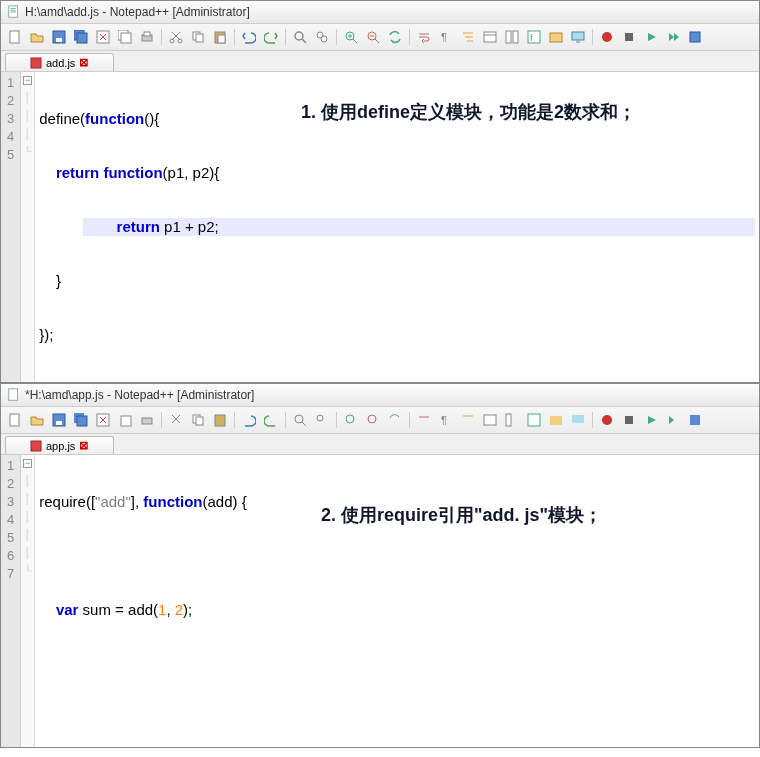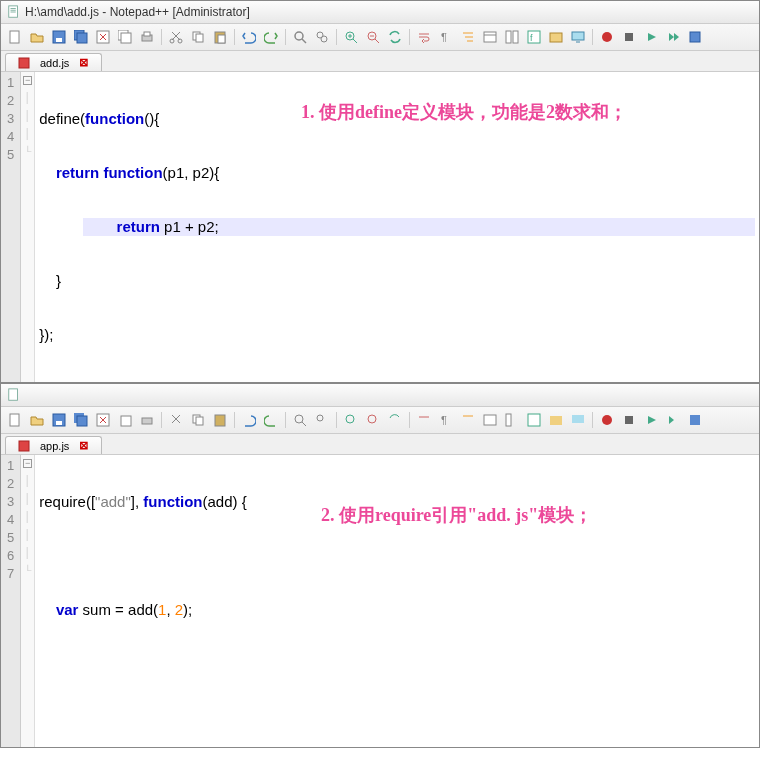--- a/index.html
+++ b/index.html
@@ -4,35 +4,35 @@
 <style>
 * { margin: 0; padding: 0; box-sizing: border-box; font-family: Tahoma, sans-serif; }
 body { background: #fff; width: 760px; font-size: 12px; }
 .window { border: 1px solid #888; background: #fff; }
 .titlebar { background: linear-gradient(#fdfdfd, #e8e8e8); padding: 4px 6px; display: flex; gap: 4px; color: #333; font-size: 12px; border-bottom: 1px solid #ccc; }
 .titlebar .icon { width: 14px; height: 14px; display: inline-block; }
 .toolbar { background: linear-gradient(#f8f8f8, #ececec); padding: 3px 4px; display: flex; gap: 2px; border-bottom: 1px solid #ccc; overflow: hidden; }
 .tb-btn { width: 20px; height: 20px; display: flex; align-items: center; justify-content: center; cursor: pointer; border-radius: 2px; }
 .tb-sep { width: 1px; background: #ccc; margin: 2px 2px; }
 .tabbar { background: #f0f0f0; padding: 2px 4px 0; border-bottom: 1px solid #ccc; display: flex; }
-.tab { background: linear-gradient(#fefefe, #eee); border: 1px solid #bbb; border-bottom: none; padding: 2px 12px; display: flex; align-items: center; gap: 10px; font-size: 11px; border-radius: 3px 3px 0 0; }
+.tab { background: linear-gradient(#fefefe, #eee); border: 1px solid #bbb; border-bottom: none; padding: 2px 24px; display: flex; align-items: center; gap: 4px; font-size: 11px; border-radius: 3px 3px 0 0; }
 .tab .dot { width: 12px; height: 12px; }
 .tab .close { color: #c00; font-weight: bold; cursor: pointer; }
 .editor { display: flex; background: #fff; position: relative; }
 .gutter { background: #e8e8e8; border-right: 1px solid #ccc; text-align: right; padding: 2px 6px; color: #888; font-family: Consolas, monospace; font-size: 13px; line-height: 18px; }
 .fold { width: 14px; background: #f8f8f8; border-right: 1px solid #ddd; font-family: monospace; font-size: 10px; color: #888; text-align: center; line-height: 18px; }
 .fold .box { border: 1px solid #999; width: 9px; height: 9px; margin: 4px auto; line-height: 7px; font-size: 9px; }
 .code { flex: 1; padding: 2px 4px; font-family: Consolas, monospace; font-size: 15px; line-height: 18px; white-space: pre; color: #000; }
 .line { height: 18px; position: relative; }
 .line.caret { background: #e8e8ff; margin-left: 44px; }
 .kw { color: #0000cc; font-weight: bold; }
 .fn { color: #000; }
 .str { color: #808080; }
 .num { color: #ff8000; }
-.annot { position: absolute; font-family: Liberation Serif, serif; font-size: 18px; color: #ec4899; font-weight: bold; z-index: 5; }
+.annot { position: absolute; font-family: Liberation Sans, sans-serif; font-size: 18px; color: #0f172a; font-weight: bold; z-index: 5; }
 .fold-line { color: #ccc; }
 </style>
 </head>
 <body>
 
 <div class="window">
   <div class="titlebar">
     <svg class="icon" viewBox="0 0 16 16">
         <rect x="2" y="1" width="10" height="13" fill="#fff" stroke="#7a9" stroke-width="1"></rect>
         <path d="M4 4h6M4 6h6M4 8h6" stroke="#7a9"></path>
@@ -247,20 +247,21 @@
     </div>
     <div class="annot" style="top:28px; left:300px;">1. 使用define定义模块，功能是2数求和；</div>
   </div>
 </div>
 
 <div class="window">
   <div class="titlebar">
     <svg class="icon" viewBox="0 0 16 16">
         <rect x="2" y="1" width="10" height="13" fill="#fff" stroke="#7a9"></rect>
       </svg>
+    <span>*H:\amd\app.js - Notepad++ [Administrator]</span>
   </div>
   <div class="toolbar">
     <div class="tb-btn">
         <svg width="14" height="14">
           <rect x="2" y="1" width="9" height="12" fill="#fff" stroke="#888"></rect>
         </svg>
       </div>
     <div class="tb-btn">
         <svg width="14" height="14">
           <path d="M1 4h5l1 2h6v6H1z" fill="#f0d080" stroke="#b08830"></path>

